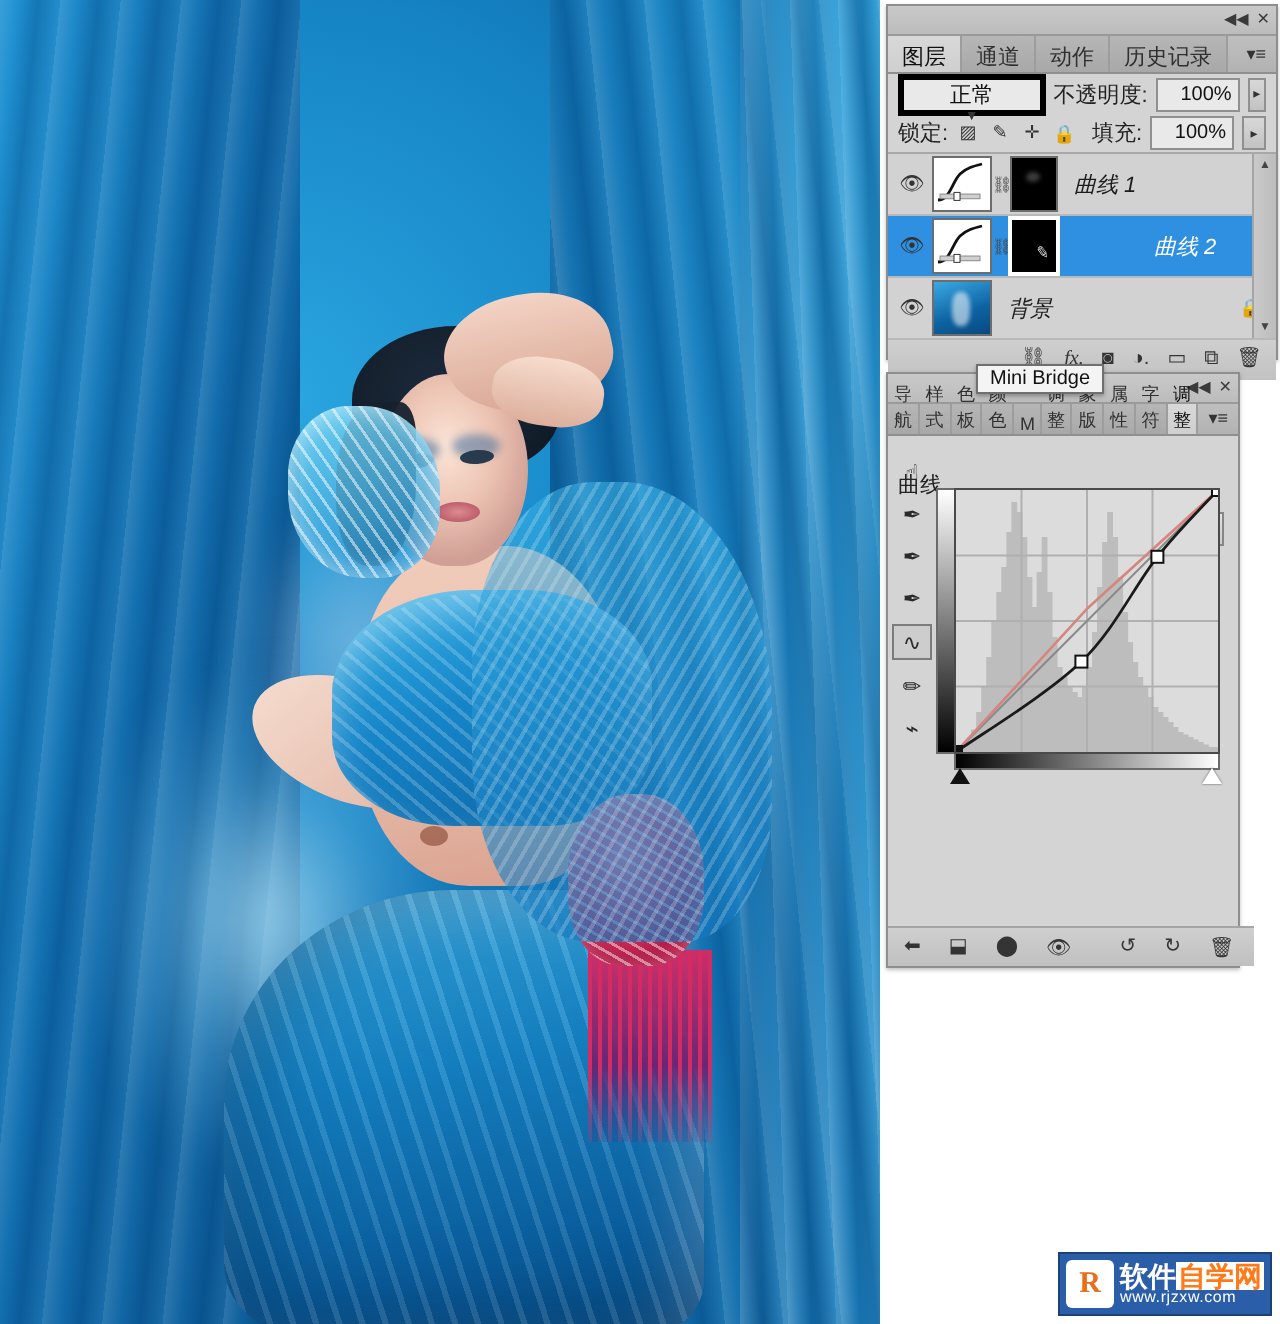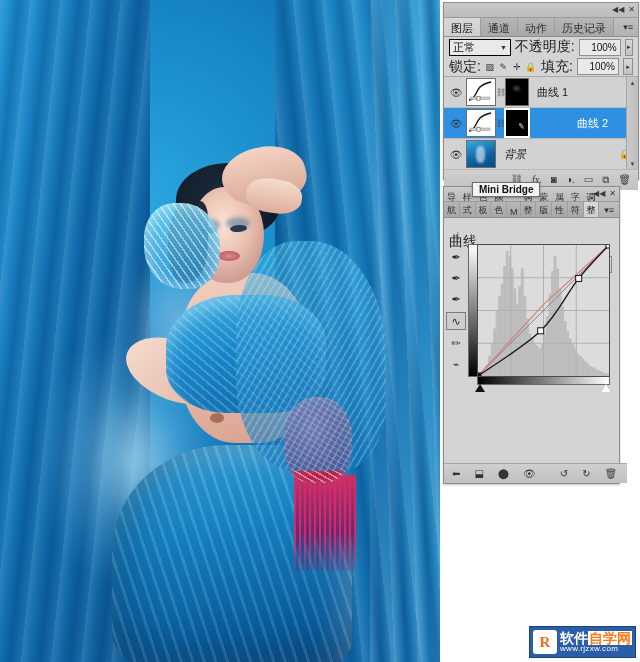--- a/index.html
+++ b/index.html
@@ -92,23 +92,23 @@
   .winbtn{font-size:8px;color:#3a3a3a;line-height:1;cursor:default;}
   .ptabs{display:flex;height:18px;background:linear-gradient(180deg,#bfbfbf,#b2b2b2);
      border-bottom:1px solid #8f8f8f;align-items:stretch;position:relative;}
   .ptab{padding:0 7px;display:flex;align-items:flex-end;font-size:11px;color:#303030;
      border-right:1px solid #9d9d9d;background:linear-gradient(180deg,#b6b6b6,#a8a8a8);}
   .ptab.active{background:linear-gradient(180deg,#d8d8d8,#cfcfcf);color:#101010;}
   .ptab.tiny{padding:0 3px;font-size:9px;letter-spacing:-1px;}
   .pmenu{margin-left:auto;display:flex;align-items:center;padding:0 5px;font-size:9px;color:#333;}
 
   .row{display:flex;align-items:center;height:19px;padding:0 5px;gap:4px;}
-  .lbl{font-size:14px;color:#222;white-space:nowrap;}
+  .lbl{font-size:11px;color:#222;white-space:nowrap;}
   .combo{display:flex;align-items:center;justify-content:space-between;height:15px;
-     background:#e9e9e9;border:1px solid #000000;font-size:11px;color:#111;padding:0 3px;}
+     background:#e9e9e9;border:3px solid #000000;font-size:11px;color:#111;padding:0 3px;flex-direction:column;}
   .combo .car{font-size:7px;color:#333;}
   .numbox{height:15px;min-width:34px;background:#e9e9e9;border:1px solid #909090;
      font-size:10px;color:#111;display:flex;align-items:center;justify-content:flex-end;padding:0 3px;}
   .spin{width:10px;height:15px;background:linear-gradient(180deg,#d8d8d8,#c2c2c2);
      border:1px solid #8f8f8f;display:flex;align-items:center;justify-content:center;font-size:7px;color:#333;}
   .lockicon{width:12px;height:12px;display:flex;align-items:center;justify-content:center;font-size:9px;color:#333;}
 
   
   .layers{background:#d2d2d2;border-top:1px solid #a8a8a8;position:relative;}
   .lrow{display:flex;align-items:center;height:30px;border-bottom:1px solid #b9b9b9;padding-left:2px;}
@@ -121,21 +121,21 @@
   .curvethumb svg{display:block;}
   .linkg{width:9px;text-align:center;font-size:8px;color:#444;}
   .maskthumb{width:22px;height:26px;border:1px solid #6d6d6d;background:#000;position:relative;}
   .maskthumb.sel-outline{outline:2px solid #fff;outline-offset:-1px;}
   .maskdot{position:absolute;width:7px;height:5px;border-radius:50%;background:#3b3b3b;left:7px;top:7px;filter:blur(1px);}
   .maskbrush{position:absolute;right:3px;bottom:5px;font-size:8px;color:#ddd;transform:rotate(8deg);}
   .bgthumb{width:28px;height:26px;border:1px solid #6d6d6d;
      background:linear-gradient(160deg,#3aa9e2,#0d62a1 60%,#084a80);position:relative;overflow:hidden;}
   .bgthumb:after{content:"";position:absolute;left:9px;top:5px;width:9px;height:17px;border-radius:40%;
      background:rgba(255,255,255,.55);filter:blur(1px);}
-  .lname{font-size:11px;color:#1c1c1c;margin-left:8px;}
+  .lname{font-size:11px;color:#1c1c1c;margin-left:8px;font-style:italic;}
   .lname.italic{font-style:italic;}
   .locklay{margin-left:auto;margin-right:7px;font-size:9px;color:#444;}
 
   .lfooter{height:20px;display:flex;align-items:center;justify-content:flex-end;gap:9px;
      padding-right:7px;background:linear-gradient(180deg,#cfcfcf,#c2c2c2);border-top:1px solid #a9a9a9;}
   .fic{font-size:10px;color:#343434;line-height:1;}
 
   .scrollv{position:absolute;right:0;top:0;width:11px;height:100%;
      background:linear-gradient(90deg,#c9c9c9,#bdbdbd);border-left:1px solid #a5a5a5;}
   .scrollv .ar{position:absolute;left:0;width:11px;height:11px;display:flex;align-items:center;justify-content:center;font-size:6px;color:#444;}
@@ -364,21 +364,21 @@
         </div>
       <div class="ptab tiny">
           <span>字符</span>
         </div>
       <div class="ptab tiny active">
           <span>调整</span>
         </div>
       <div class="pmenu">▾≡</div>
     </div>
 
-    <div class="tooltip" style="left:28px;top:-5px;font-weight:bold;">Mini Bridge</div>
+    <div class="tooltip" style="left:44px;top:-5px;">Mini Bridge</div>
 
     <div class="row" style="height:22px;margin-top:13px;">
       <span class="lbl">曲线</span>
     </div>
 
     <div class="row" style="height:22px;padding-left:26px;">
       <div class="rgbsel">
           <span>RGB</span>
         </div>
       <div class="spin" style="width:12px;">▼</div>

